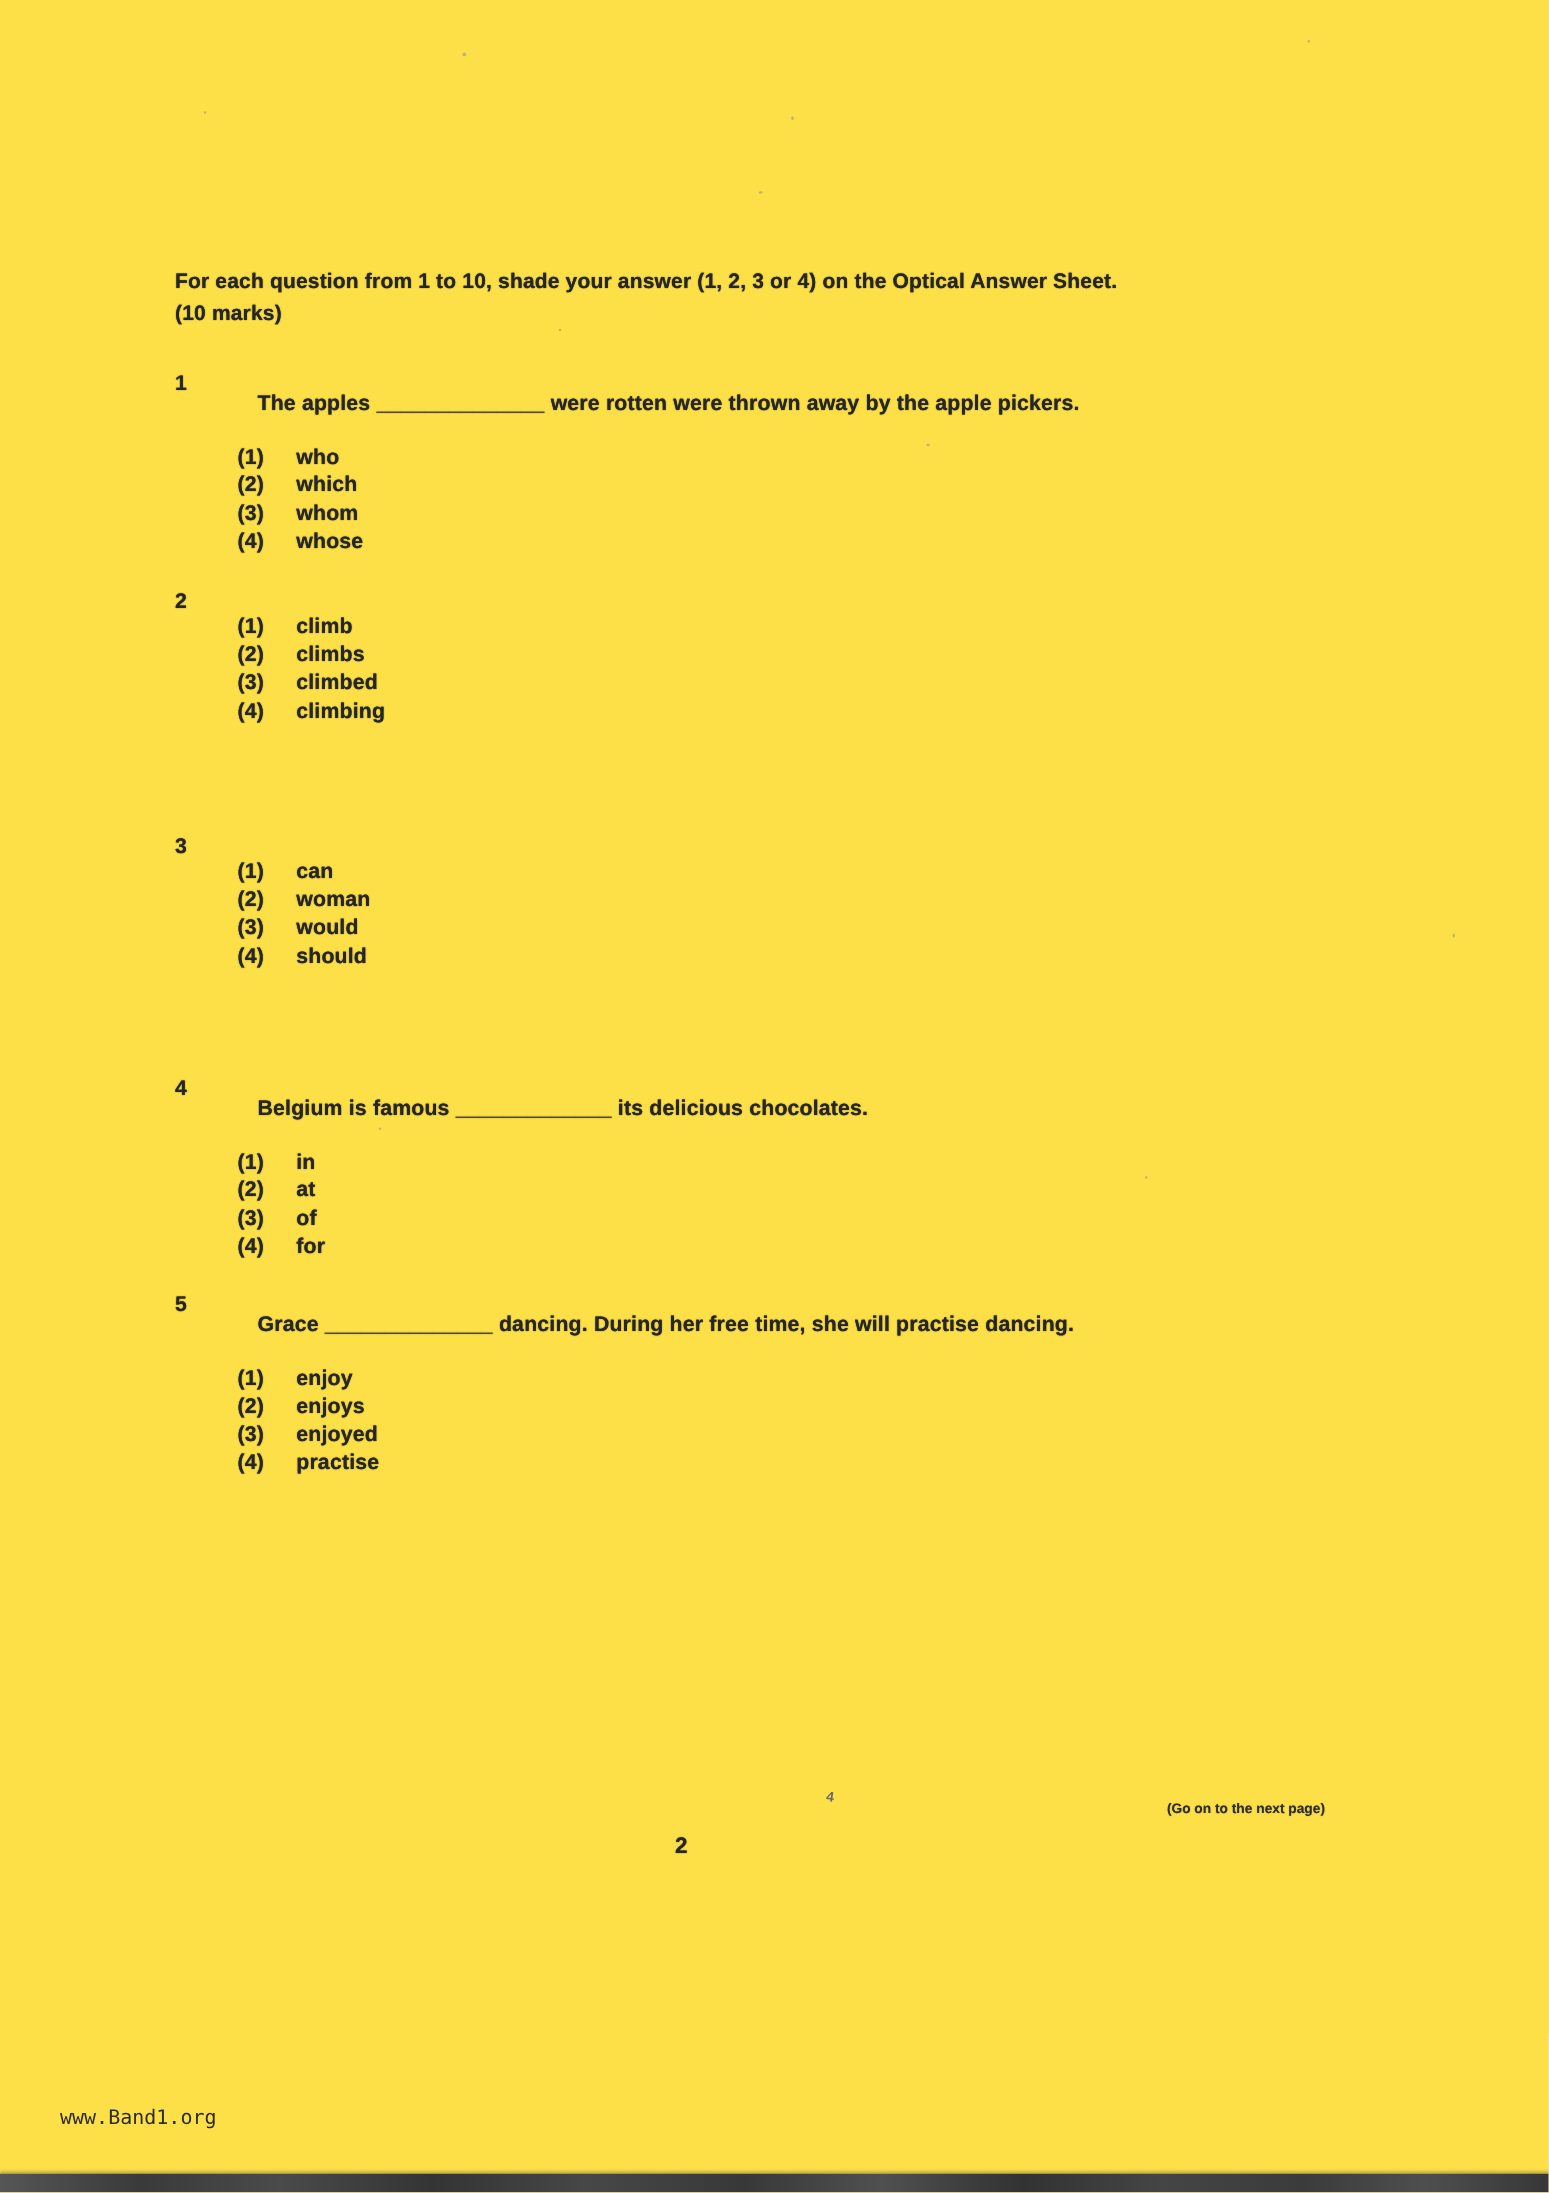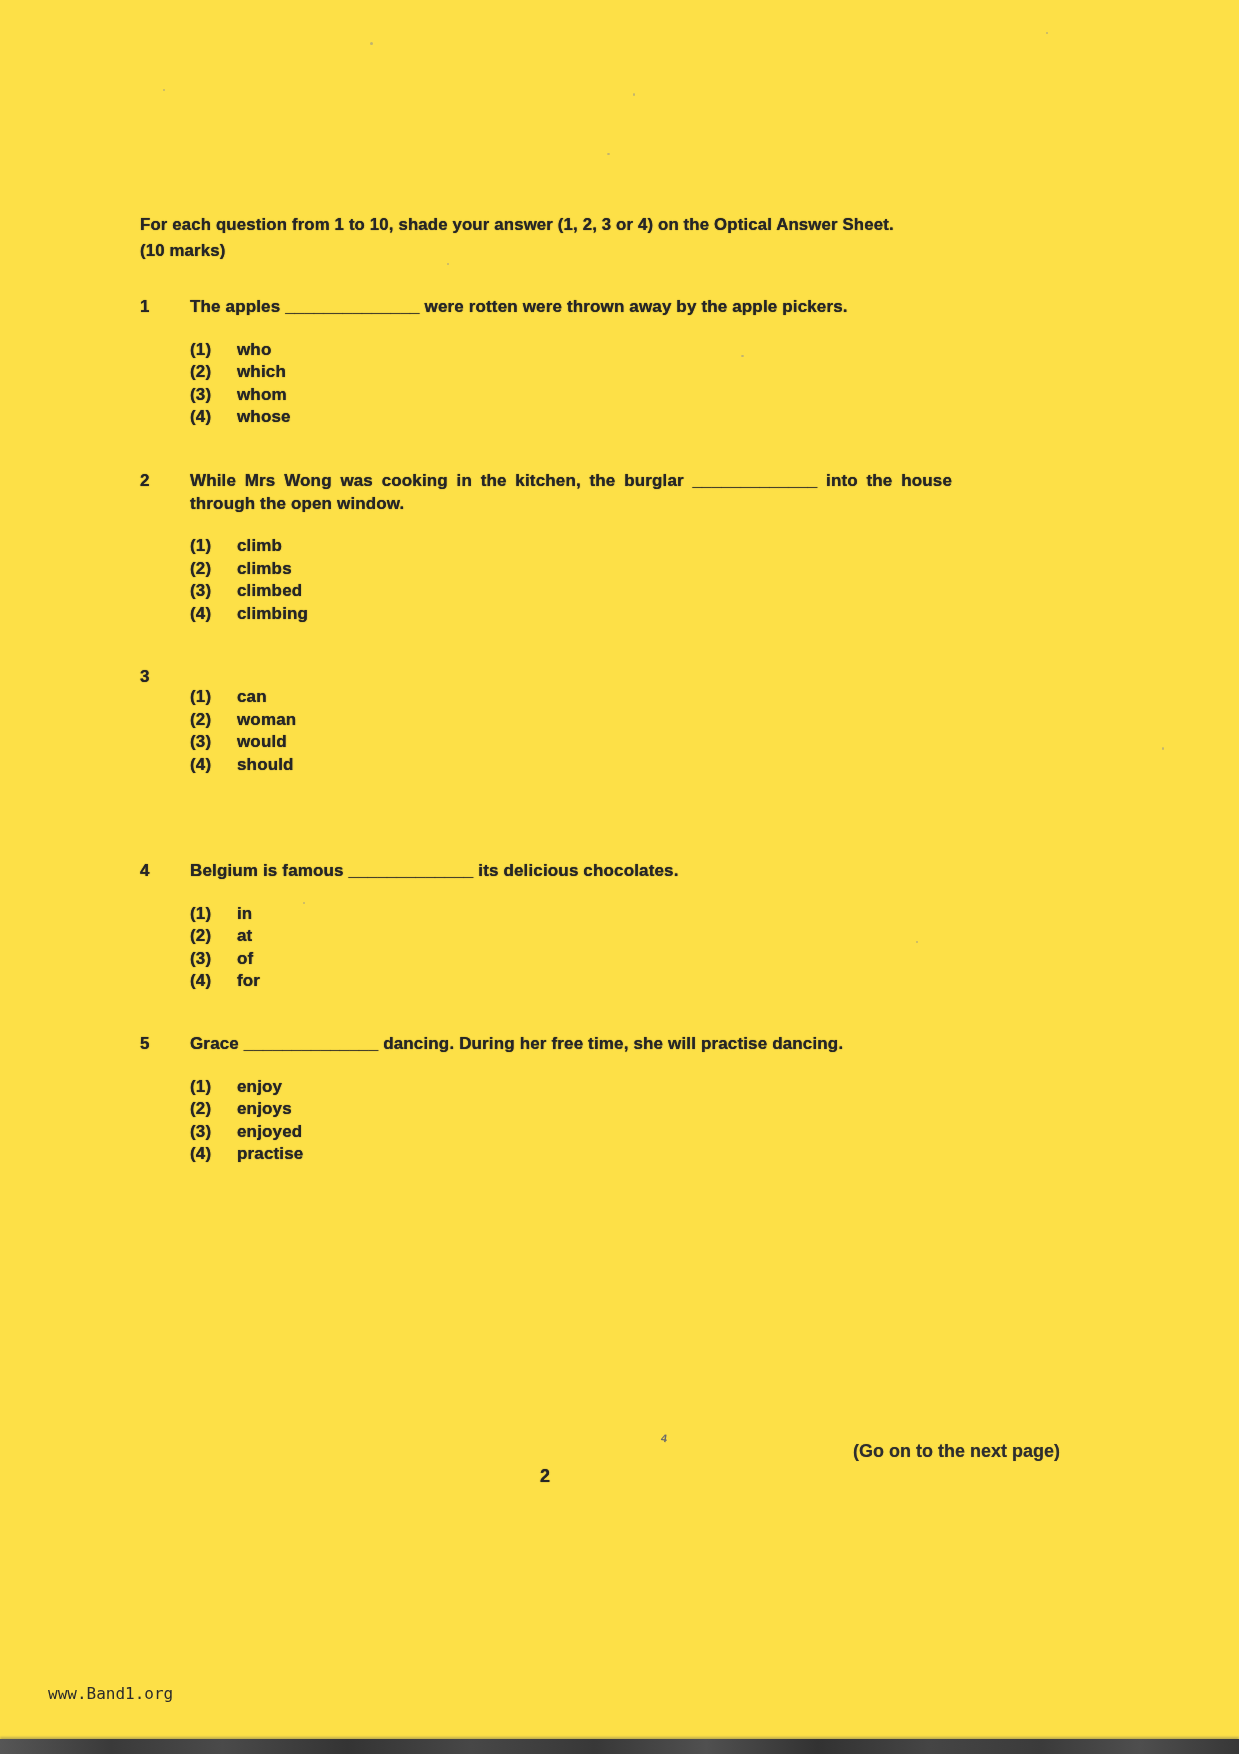--- a/index.html
+++ b/index.html
@@ -48,38 +48,38 @@
     align-items: flex-start;
   }
   .qnum {
     width: 50px;
     flex: 0 0 50px;
     font-size: 17px;
     line-height: 22px;
   }
   .qbody { width: 762px; }
   .qtext {
-    margin: 0;
+    margin: 16px;
     font-size: 17px;
     line-height: 22.5px;
     text-align: justify;
   }
   .options { margin-top: 20px; }
   .option {
     display: flex;
     font-size: 17px;
     line-height: 22.5px;
   }
   .onum { width: 47px; flex: 0 0 47px; }
 
   .next-note {
     position: absolute;
     top: 1441px;
     right: 179px;
-    font-size: 18px;
+    font-size: 11px;
     font-weight: 600;
     color: #2e2e2e;
     text-shadow: 0 0 0.8px rgba(50,50,50,0.6);
   }
   .page-num {
     position: absolute;
     top: 1466px;
     left: 0;
     width: 1090px;
     text-align: center;
@@ -165,21 +165,20 @@
           <span class="onum scan-text">(4)</span>
           <span class="olabel scan-text">whose</span>
         </div>
       </div>
     </div>
   </div>
 
   <div class="question" style="top:470px">
     <div class="qnum scan-text">2</div>
     <div class="qbody">
-      <p class="qtext scan-text">While Mrs Wong was cooking in the kitchen, the burglar _____________ into the house through the open window.</p>
       <div class="options">
         <div class="option">
           <span class="onum scan-text">(1)</span>
           <span class="olabel scan-text">climb</span>
         </div>
         <div class="option">
           <span class="onum scan-text">(2)</span>
           <span class="olabel scan-text">climbs</span>
         </div>
         <div class="option">

